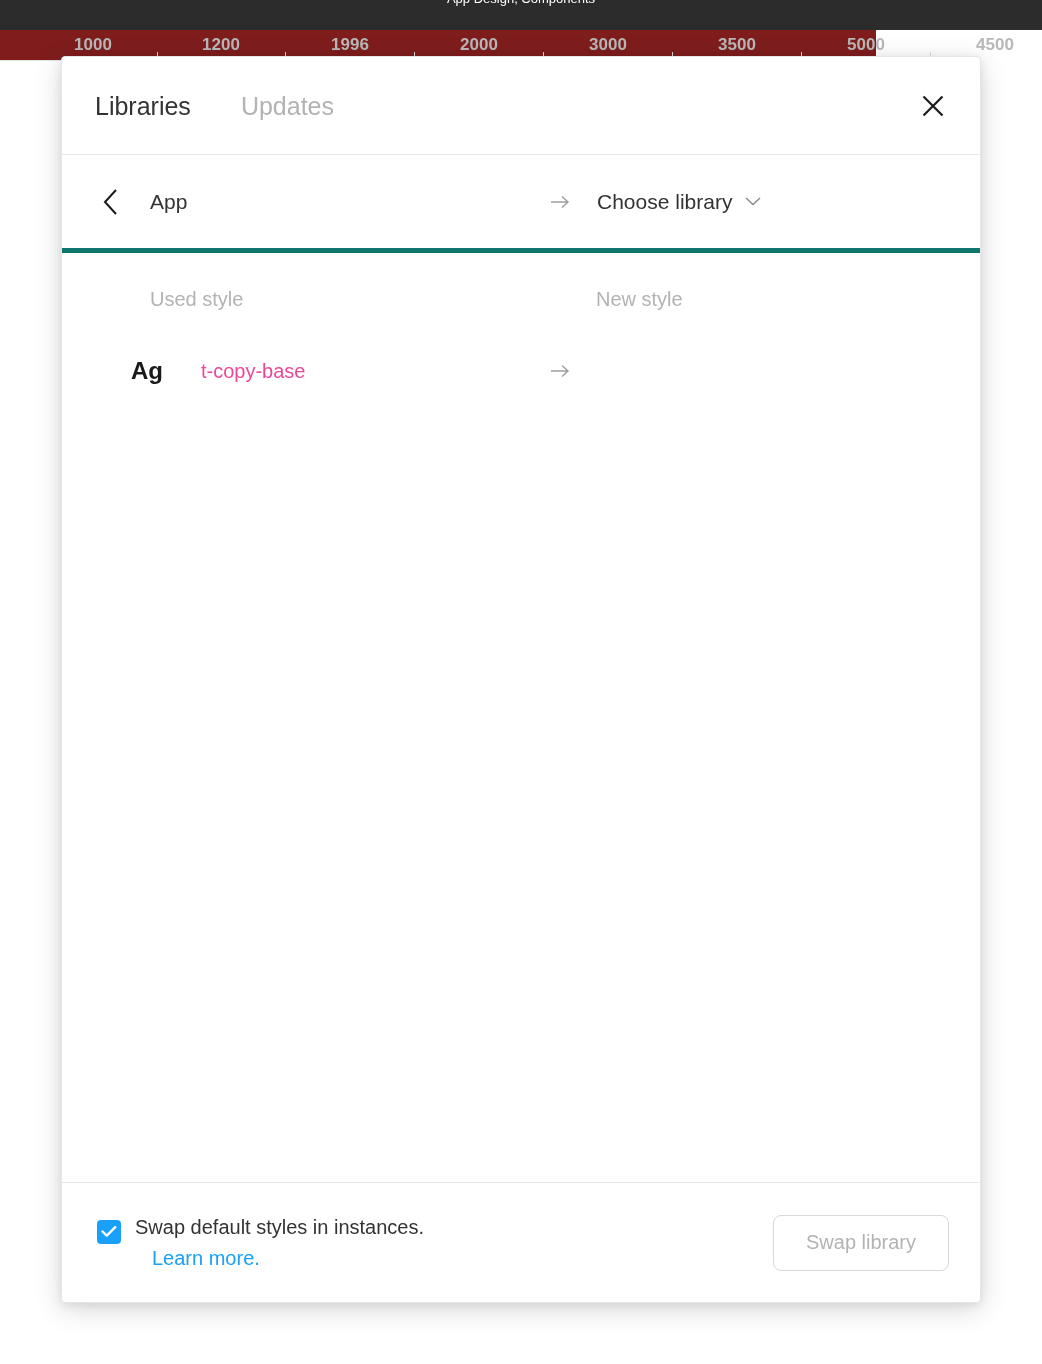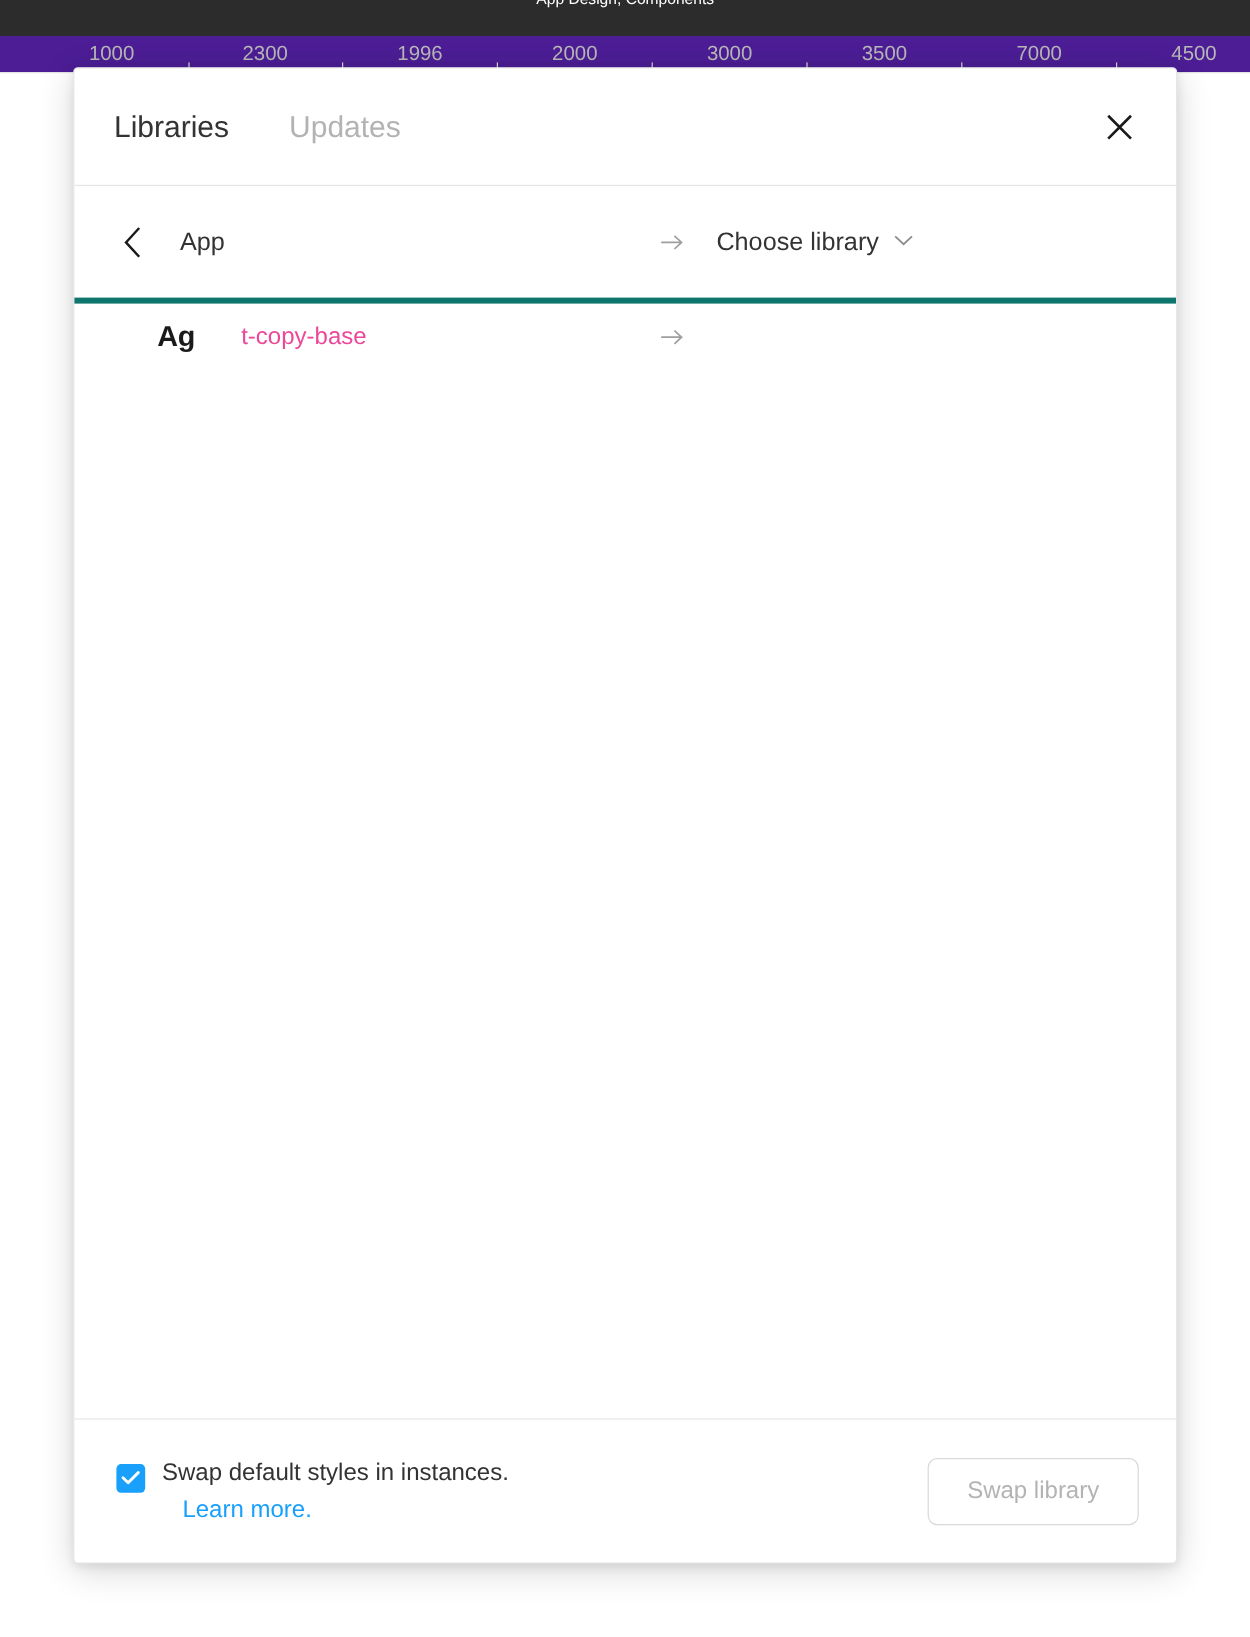--- a/index.html
+++ b/index.html
@@ -36,24 +36,25 @@
     top: -9px;
     text-align: center;
     color: #ffffff;
     font-size: 13px;
     line-height: 16px;
     white-space: nowrap;
   }
   #ruler {
     position: absolute;
     left: 0; top: 30px;
-    width: 1042px;
+    width: 876px;
     height: 30px;
-    background: #4c1d95;
+    background: #7f1d1d;
     border-bottom: 1px solid #e5e5e5;
+    font-weight: bold;
   }
   .ruler-tick-label {
     position: absolute;
     top: 4px;
     transform: translateX(-50%);
     font-size: 17px;
     line-height: 22px;
     color: #b8b8b8;
     white-space: nowrap;
   }
@@ -303,31 +304,31 @@
 
 <div id="app-background">
 
   <div id="toolbar">
     <div id="toolbar-title">App Design, Components</div>
   </div>
 
   <div id="ruler">
       <span class="ruler-tick-label" style="left: 93px;">1000</span>
       <span class="ruler-minor" style="left: 157px;"></span>
-      <span class="ruler-tick-label" style="left: 221px;">2300</span>
+      <span class="ruler-tick-label" style="left: 221px;">1200</span>
       <span class="ruler-minor" style="left: 285px;"></span>
       <span class="ruler-tick-label" style="left: 350px;">1996</span>
       <span class="ruler-minor" style="left: 414px;"></span>
       <span class="ruler-tick-label" style="left: 479px;">2000</span>
       <span class="ruler-minor" style="left: 543px;"></span>
       <span class="ruler-tick-label" style="left: 608px;">3000</span>
       <span class="ruler-minor" style="left: 672px;"></span>
       <span class="ruler-tick-label" style="left: 737px;">3500</span>
       <span class="ruler-minor" style="left: 801px;"></span>
-      <span class="ruler-tick-label" style="left: 866px;">7000</span>
+      <span class="ruler-tick-label" style="left: 866px;">5000</span>
       <span class="ruler-minor" style="left: 930px;"></span>
       <span class="ruler-tick-label" style="left: 995px;">4500</span>
     </div>
 
   <div id="canvas-area"></div>
 </div>
 
 <div id="libraries-modal">
 
   <div id="modal-header">
@@ -362,20 +363,24 @@
       <span>
         <svg width="18" height="12" viewBox="0 0 18 12">
           <path d="M2 3 L9 9.5 L16 3" stroke="#8c8c8c" stroke-width="1.5" fill="none" stroke-linecap="butt" stroke-linejoin="miter"></path>
         </svg>
       </span>
     </div>
   </div>
 
   <div id="modal-body">
 
+    <div id="column-headers">
+      <span class="column-header" id="col-header-used">Used style</span>
+      <span class="column-header" id="col-header-new">New style</span>
+    </div>
 
     <div class="style-row">
       <span class="style-glyph">Ag</span>
       <span class="style-name">t-copy-base</span>
       <span class="style-arrow">
         <svg width="22" height="22" viewBox="0 0 22 22">
           <path d="M2 11 H19 M13 5.5 L19 11 L13 16.5" stroke="#9e9e9e" stroke-width="1.4" fill="none" stroke-linecap="butt" stroke-linejoin="miter"></path>
         </svg>
       </span>
     </div>

